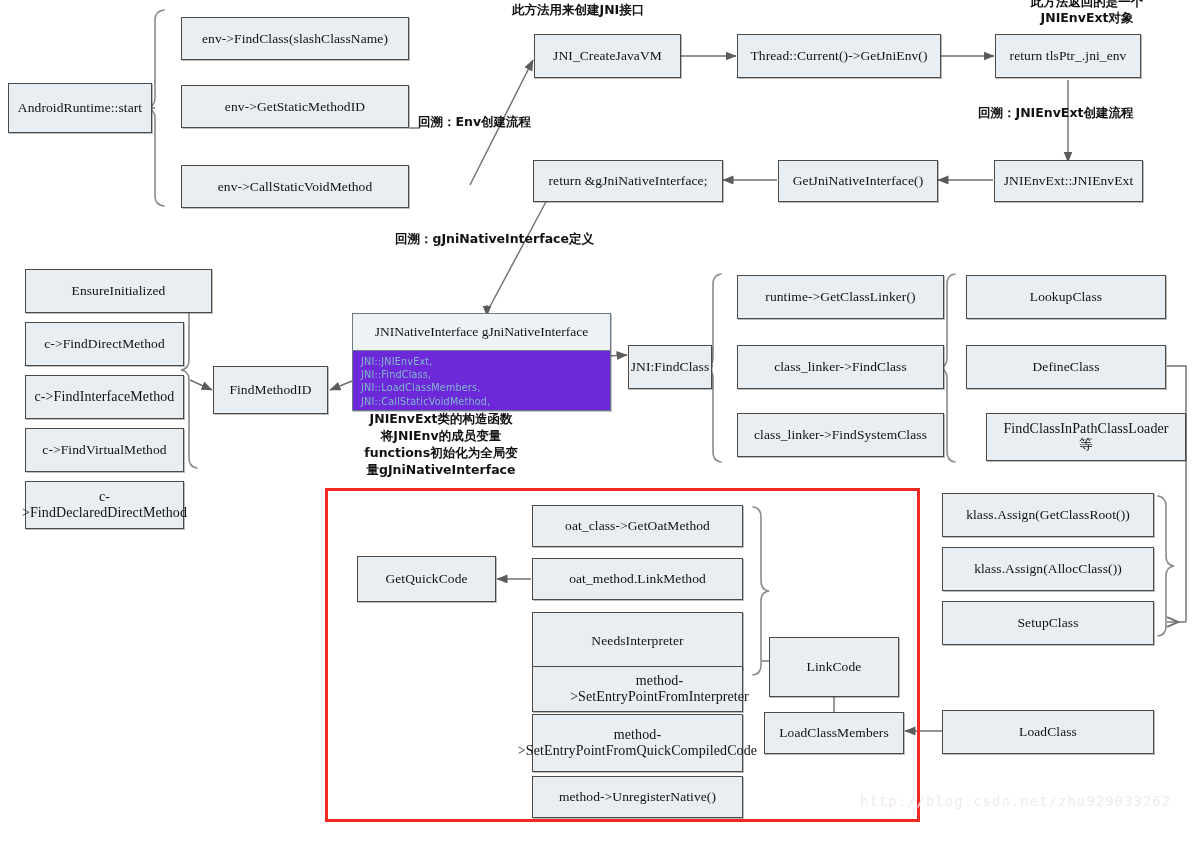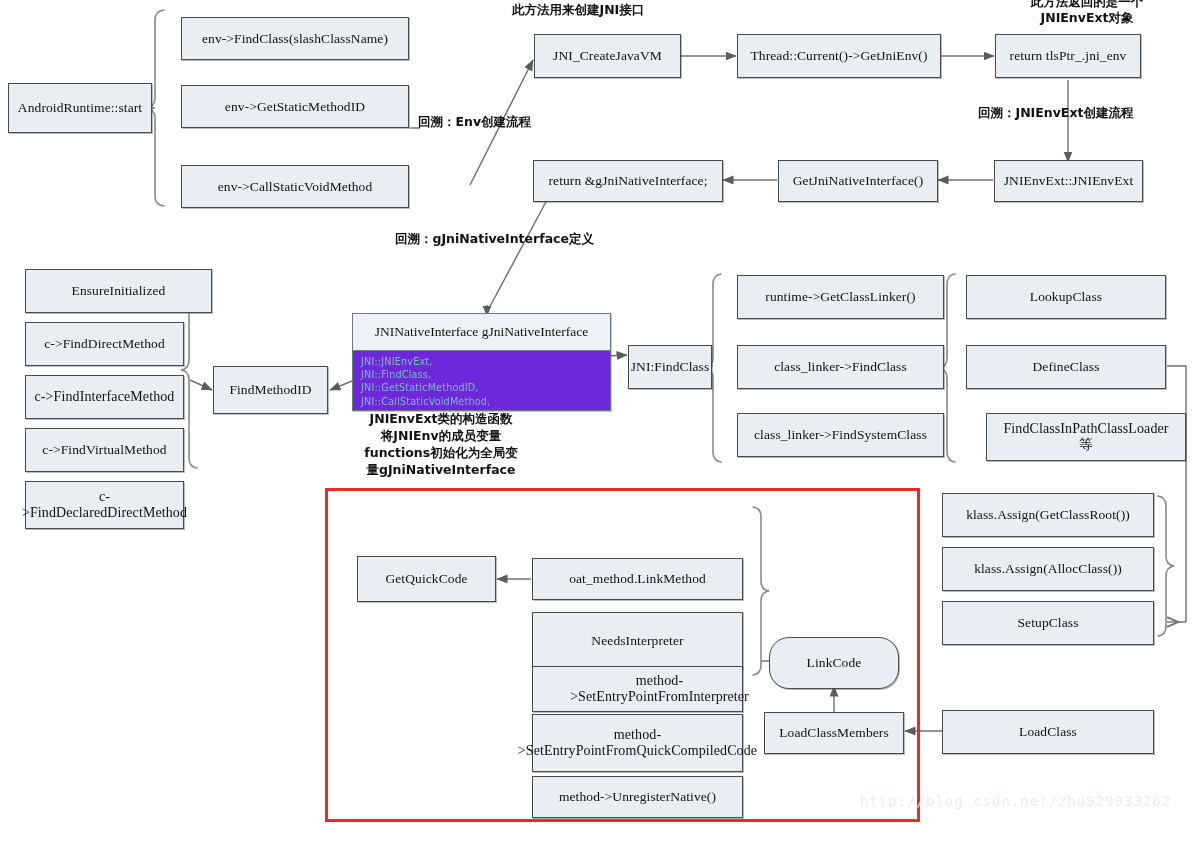--- a/index.html
+++ b/index.html
@@ -164,47 +164,48 @@
   <div class="node" style="left:25px;top:428px;width:159px;height:44px;">c-&gt;FindVirtualMethod</div>
   <div class="node sm" style="left:25px;top:481px;width:159px;height:48px;">c-&gt;FindDeclaredDirectMethod</div>
 
   <div class="node" style="left:213px;top:366px;width:115px;height:48px;">FindMethodID</div>
 
   <div class="structbox" style="left:352px;top:313px;width:259px;height:98px;">
     <div class="hdr">JNINativeInterface gJniNativeInterface</div>
     <div class="body">
       <div>JNI::JNIEnvExt,</div>
       <div>JNI::FindClass,</div>
-      <div>JNI::GetStaticMethodID,</div>
+      <div>JNI::LoadClassMembers,</div>
       <div>JNI::CallStaticVoidMethod,</div>
     </div>
   </div>
 
   <div class="node" style="left:628px;top:345px;width:84px;height:44px;">JNI:FindClass</div>
 
   <div class="node" style="left:737px;top:275px;width:207px;height:44px;">runtime-&gt;GetClassLinker()</div>
   <div class="node" style="left:737px;top:345px;width:207px;height:44px;">class_linker-&gt;FindClass</div>
   <div class="node" style="left:737px;top:413px;width:207px;height:44px;">class_linker-&gt;FindSystemClass</div>
 
   <div class="node" style="left:966px;top:275px;width:200px;height:44px;">LookupClass</div>
   <div class="node" style="left:966px;top:345px;width:200px;height:44px;">DefineClass</div>
   <div class="node sm" style="left:966px;top:413px;width:200px;height:48px;white-space:pre-line;margin-left:20px;">FindClassInPathClassLoader
 等</div>
 
   <div class="redbox" style="left:325px;top:488px;width:595px;height:334px;"></div>
 
+  <div class="node" style="left:532px;top:505px;width:211px;height:42px;">oat_class-&gt;GetOatMethod</div>
   <div class="node" style="left:532px;top:558px;width:211px;height:42px;">oat_method.LinkMethod</div>
   <div class="node" style="left:532px;top:612px;width:211px;height:58px;">NeedsInterpreter</div>
   <div class="node sm" style="left:532px;top:666px;width:211px;height:46px;padding-left:48px;">method-&gt;SetEntryPointFromInterpreter</div>
   <div class="node sm" style="left:532px;top:714px;width:211px;height:58px;">method-&gt;SetEntryPointFromQuickCompiledCode</div>
   <div class="node" style="left:532px;top:776px;width:211px;height:42px;">method-&gt;UnregisterNative()</div>
 
   <div class="node" style="left:357px;top:556px;width:139px;height:46px;">GetQuickCode</div>
 
-  <div class="node" style="left:769px;top:637px;width:130px;height:52px;border-radius:20px;">LinkCode</div>
+  <div class="node" style="left:769px;top:637px;width:130px;height:60px;">LinkCode</div>
   <div class="node" style="left:764px;top:712px;width:140px;height:42px;">LoadClassMembers</div>
 
   <div class="node" style="left:942px;top:493px;width:212px;height:44px;">klass.Assign(GetClassRoot())</div>
   <div class="node" style="left:942px;top:547px;width:212px;height:44px;">klass.Assign(AllocClass())</div>
   <div class="node" style="left:942px;top:601px;width:212px;height:44px;">SetupClass</div>
   <div class="node" style="left:942px;top:710px;width:212px;height:44px;">LoadClass</div>
 
   <div class="watermark" style="left:860px;top:793px;">http://blog.csdn.net/zhu929033262</div>
 
 </div>

